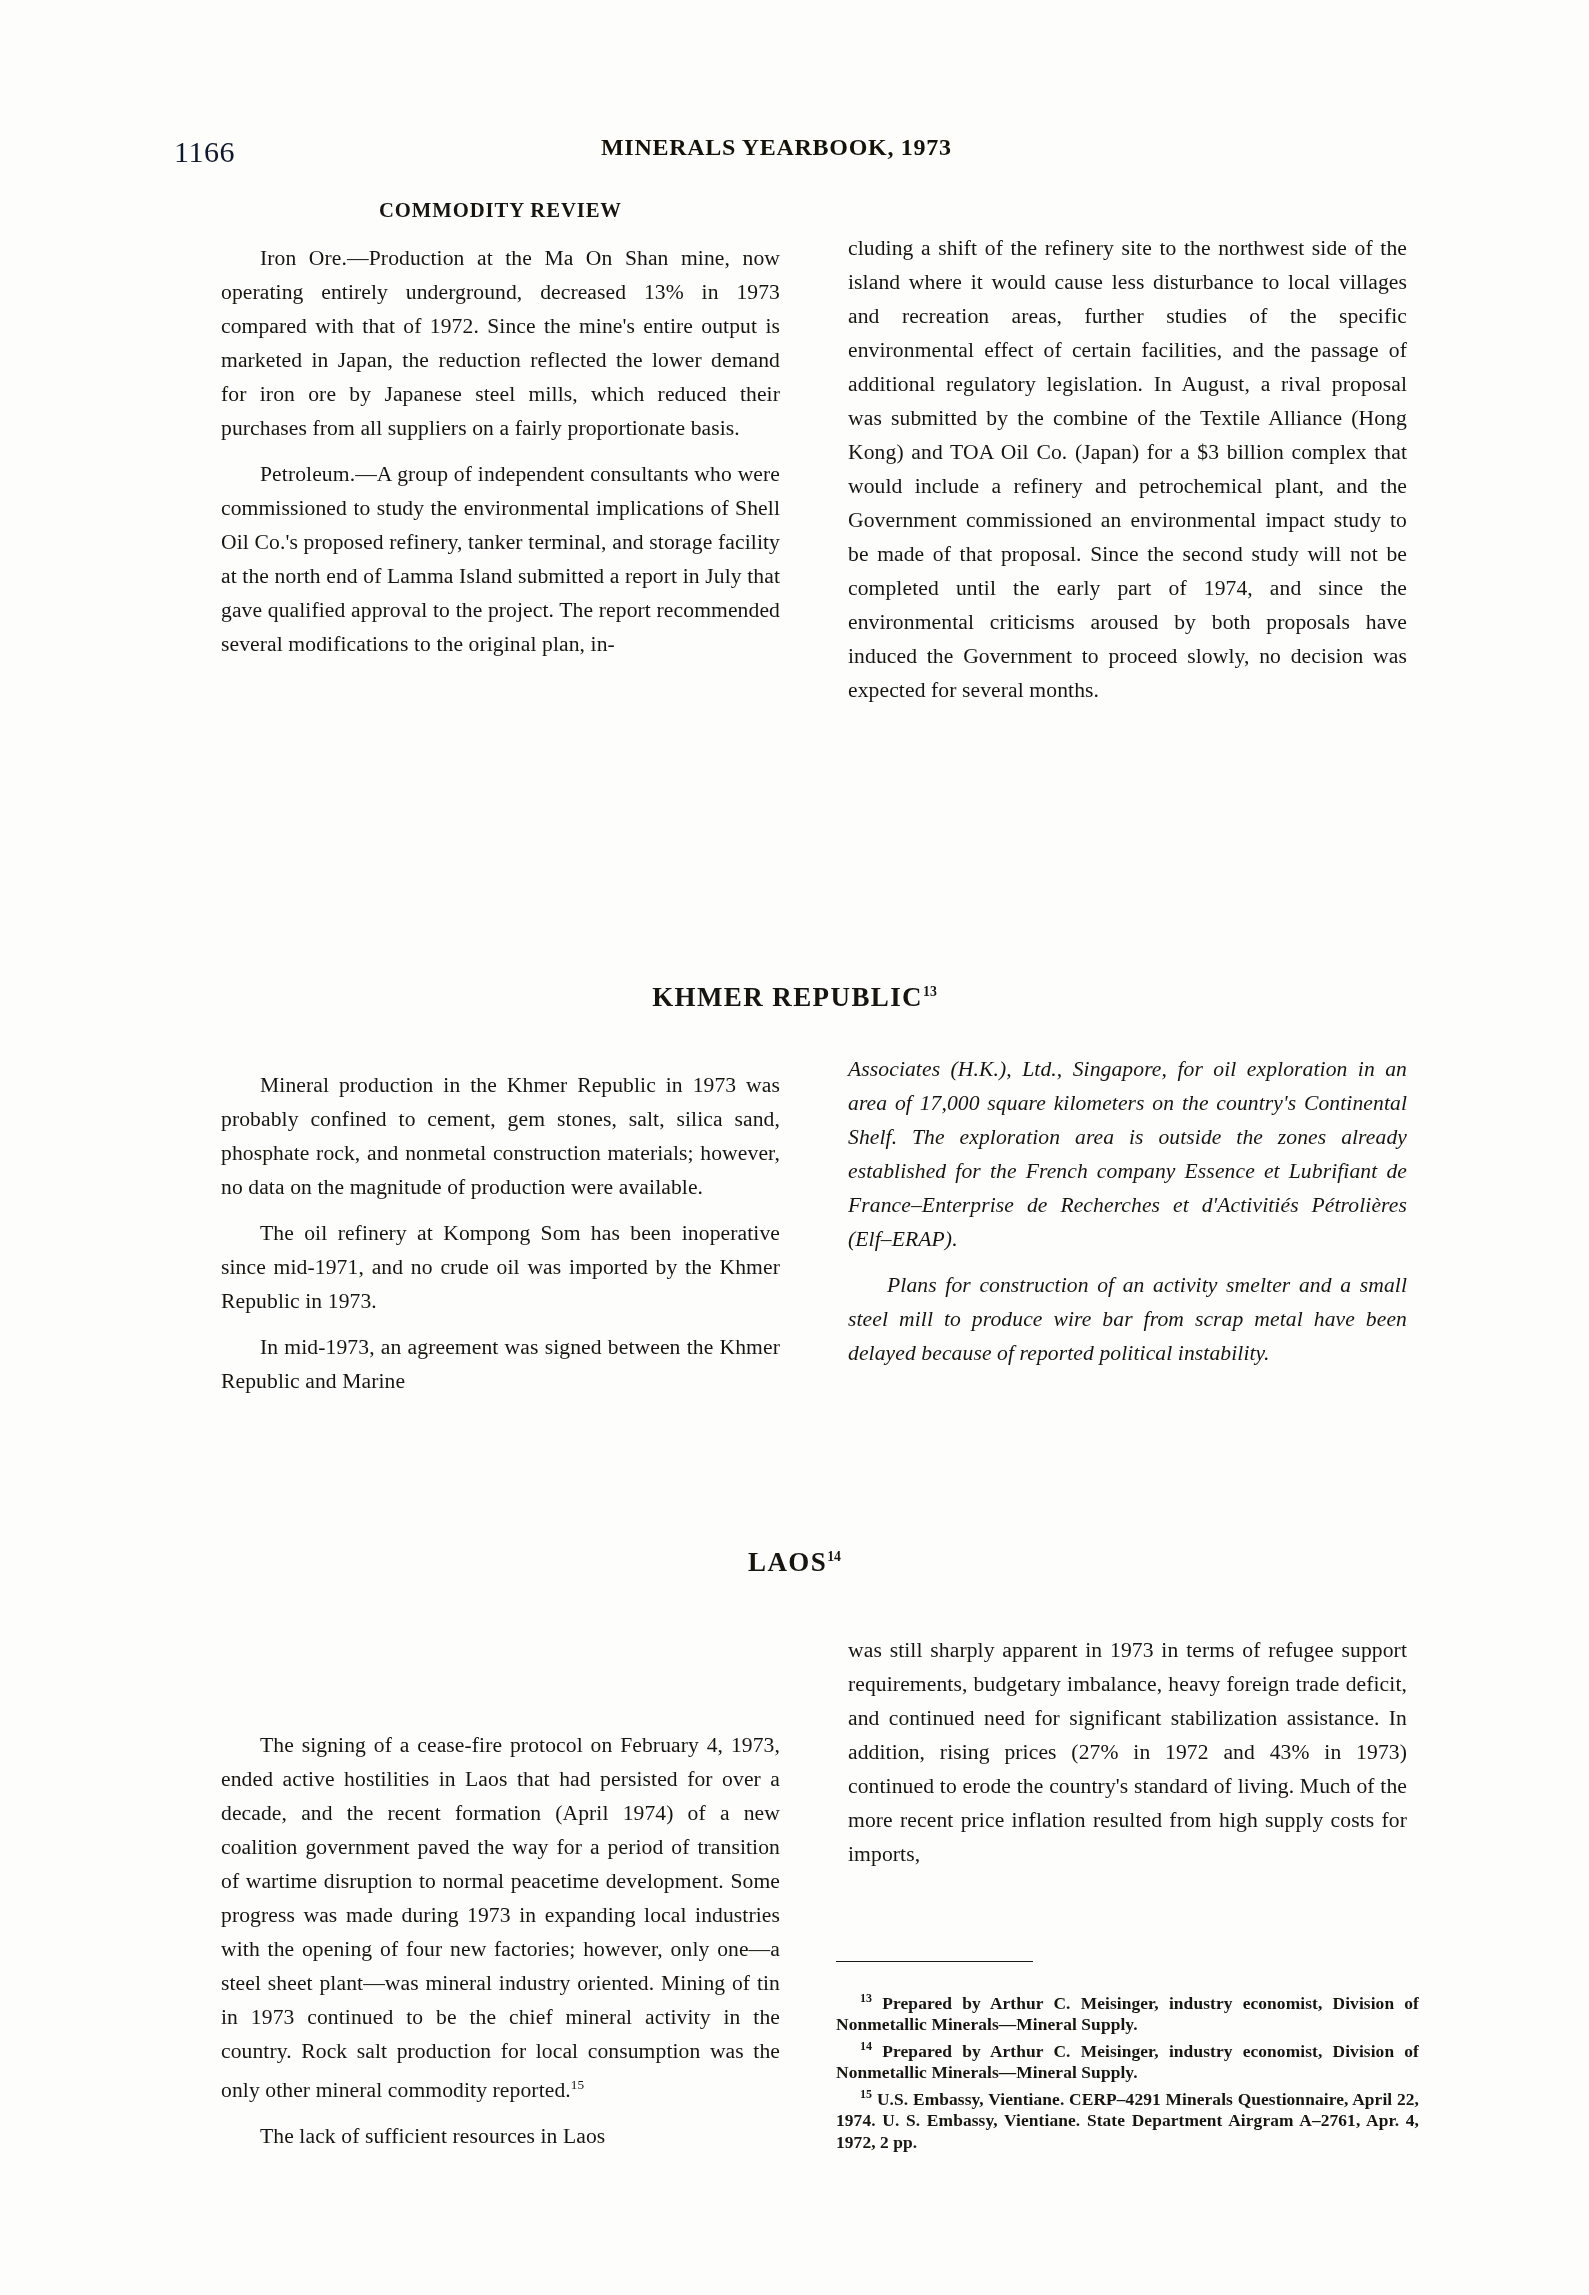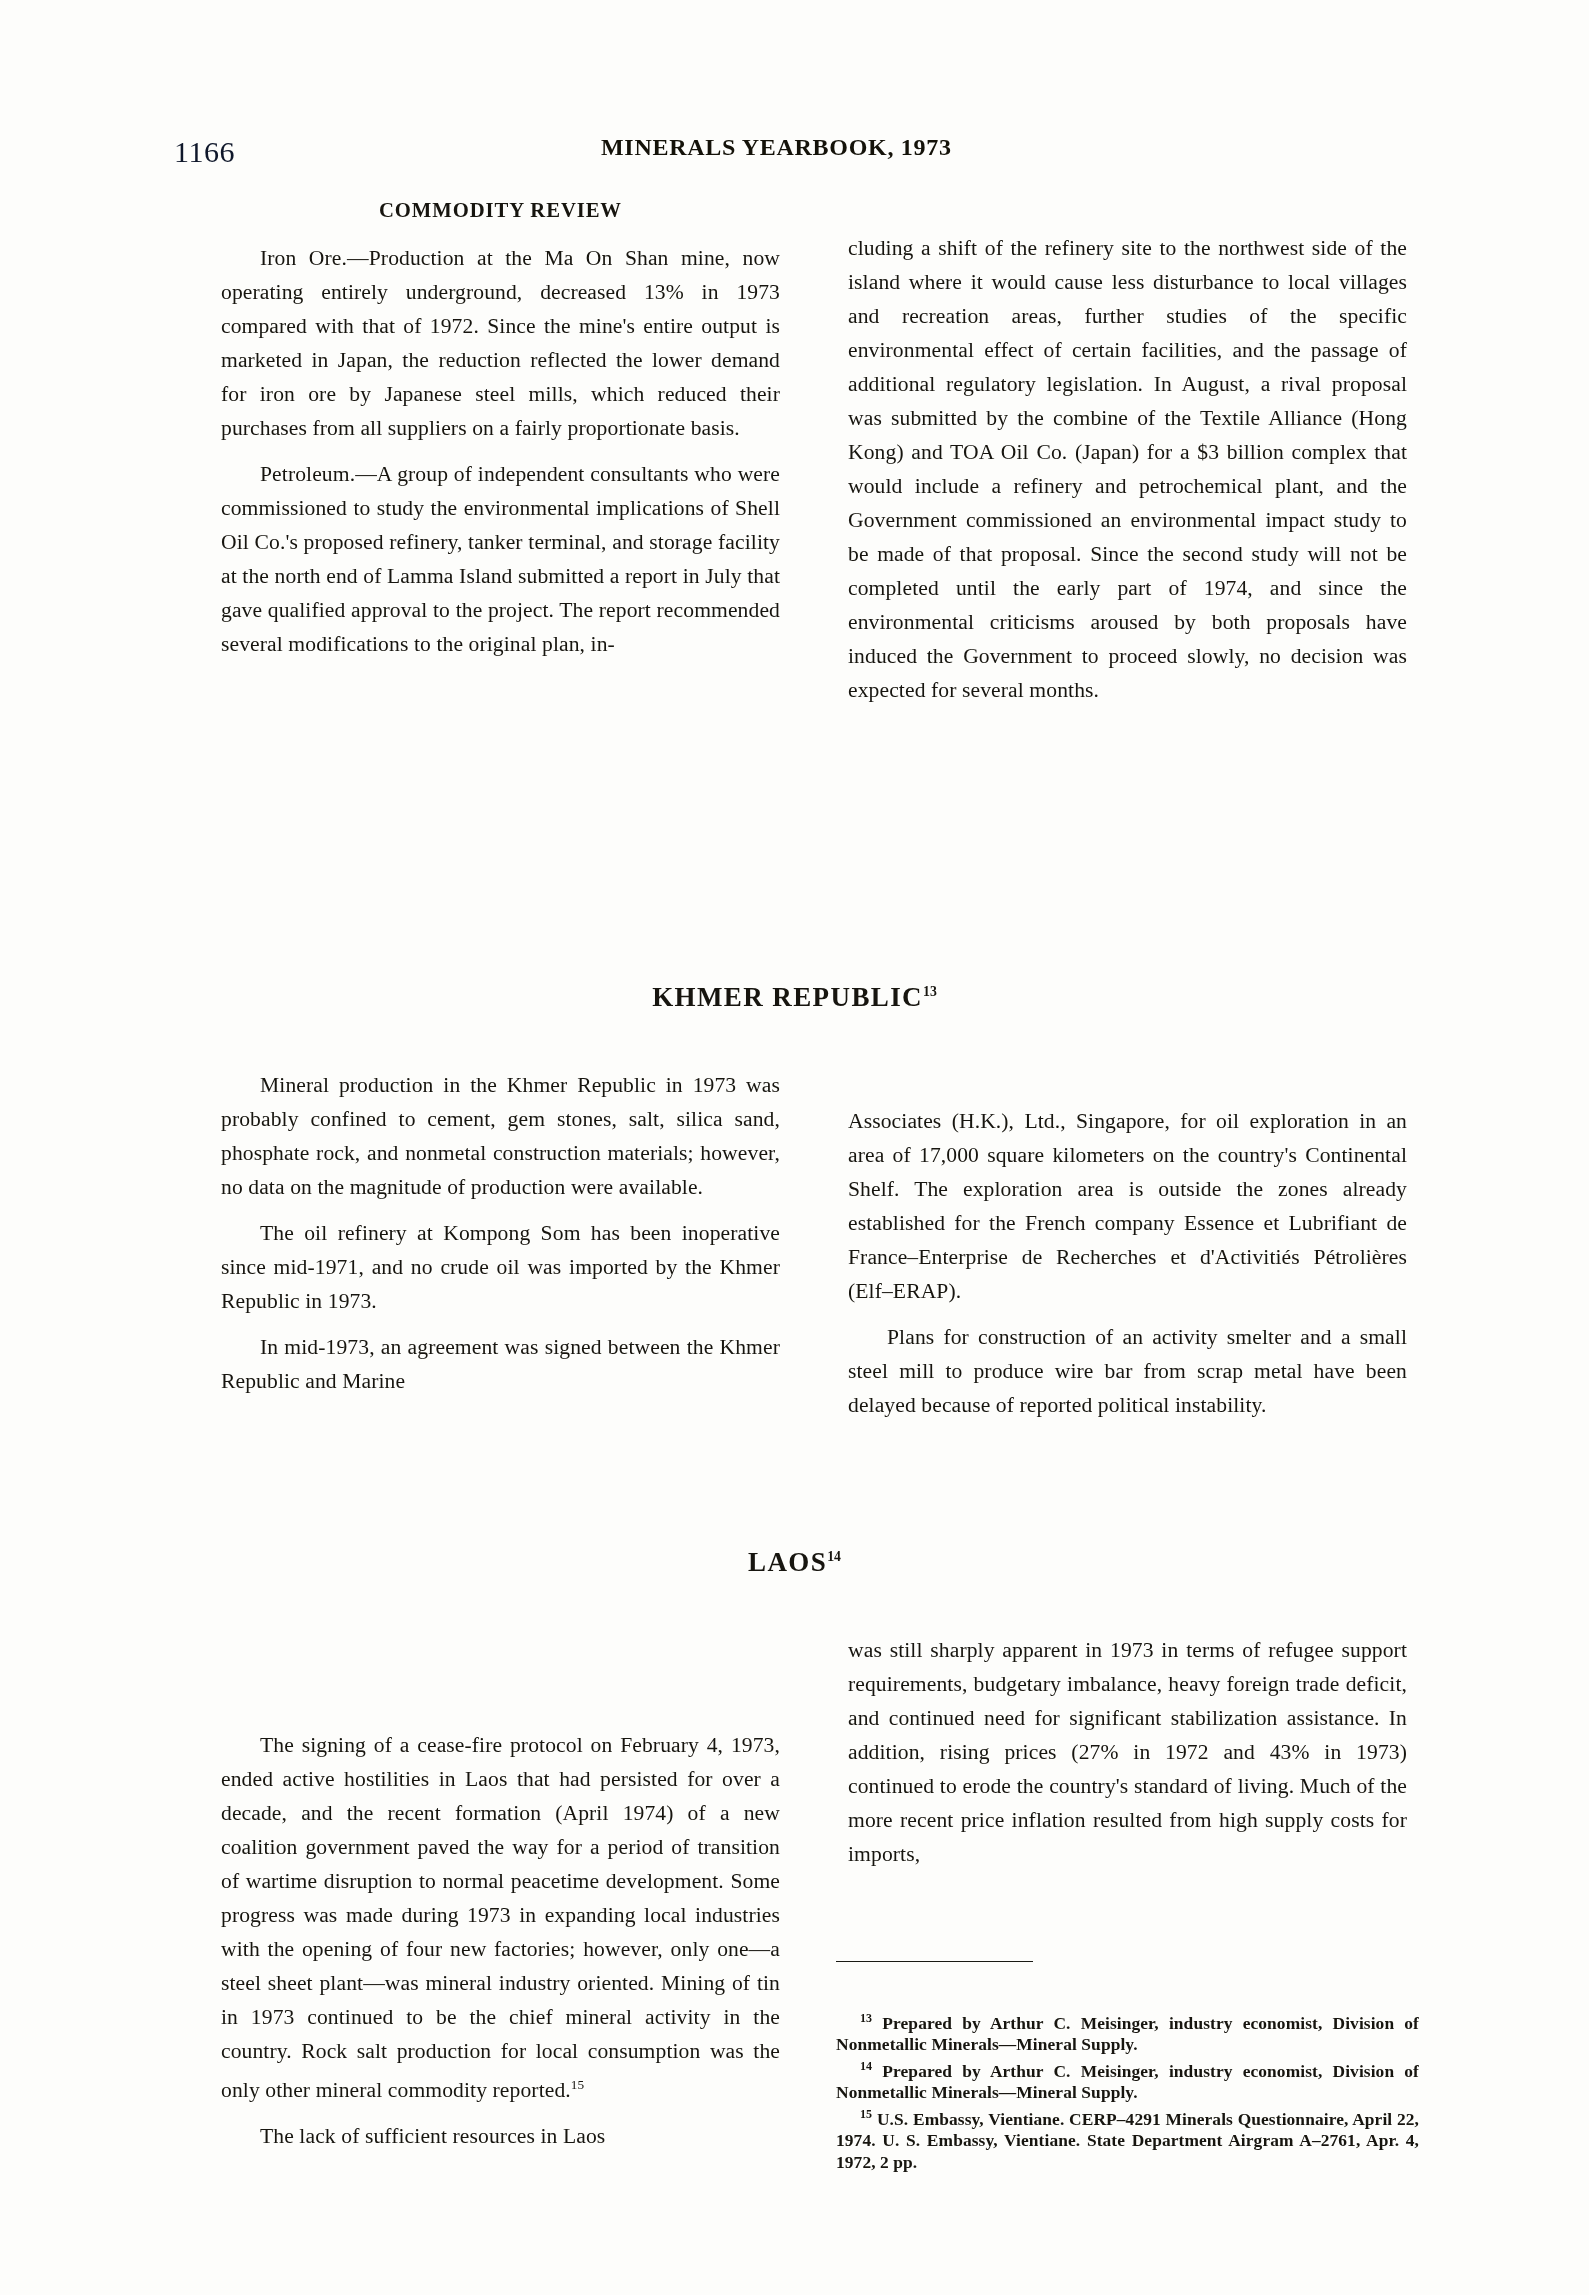--- a/index.html
+++ b/index.html
@@ -135,37 +135,37 @@
   </div>
 
   <div class="country-head" style="top: 982px;"><span>KHMER REPUBLIC</span><sup>13</sup></div>
 
   <div class="col col-left" style="top: 1056px;">
     <p class="body">Mineral production in the Khmer Republic in 1973 was probably confined to cement, gem stones, salt, silica sand, phosphate rock, and nonmetal construction materials; however, no data on the magnitude of production were available.</p>
     <p class="body">The oil refinery at Kompong Som has been inoperative since mid-1971, and no crude oil was imported by the Khmer Republic in 1973.</p>
     <p class="body">In mid-1973, an agreement was signed between the Khmer Republic and Marine</p>
   </div>
 
-  <div class="col col-right" style="top: 1092px;">
+  <div class="col col-right" style="top: 1040px; font-style: italic;">
     <p class="body noind">Associates (H.K.), Ltd., Singapore, for oil exploration in an area of 17,000 square kilometers on the country's Continental Shelf. The exploration area is outside the zones already established for the French company Essence et Lubrifiant de France–Enterprise de Recherches et d'Activitiés Pétrolières (Elf–ERAP).</p>
     <p class="body">Plans for construction of an activity smelter and a small steel mill to produce wire bar from scrap metal have been delayed because of reported political instability.</p>
   </div>
 
   <div class="country-head" style="top: 1547px; text-align: center;"><span>LAOS</span><sup>14</sup></div>
 
   <div class="col col-left" style="top: 1716px;">
     <p class="body"><span>The signing of a cease-fire protocol on February 4, 1973, ended active hostilities in Laos that had persisted for over a decade, and the recent formation (April 1974) of a new coalition government paved the way for a period of transition of wartime disruption to normal peacetime development. Some progress was made during 1973 in expanding local industries with the opening of four new factories; however, only one—a steel sheet plant—was mineral industry oriented. Mining of tin in 1973 continued to be the chief mineral activity in the country. Rock salt production for local consumption was the only other mineral commodity reported.</span><span class="sup">15</span></p>
     <p class="body">The lack of sufficient resources in Laos</p>
   </div>
 
   <div class="col col-right" style="top: 1621px;">
     <p class="body noind">was still sharply apparent in 1973 in terms of refugee support requirements, budgetary imbalance, heavy foreign trade deficit, and continued need for significant stabilization assistance. In addition, rising prices (27% in 1972 and 43% in 1973) continued to erode the country's standard of living. Much of the more recent price inflation resulted from high supply costs for imports,</p>
   </div>
 
   <div class="rule" style="top: 1961px;"></div>
-  <div class="footnotes" style="top: 1988px; margin-top: 20px;">
+  <div class="footnotes" style="top: 1988px;">
     <p class="fn"><sup>13</sup><span> Prepared by Arthur C. Meisinger, industry economist, Division of Nonmetallic Minerals—Mineral Supply.</span></p>
     <p class="fn"><sup>14</sup><span> Prepared by Arthur C. Meisinger, industry economist, Division of Nonmetallic Minerals—Mineral Supply.</span></p>
     <p class="fn"><sup>15</sup><span> U.S. Embassy, Vientiane. CERP–4291 Minerals Questionnaire, April 22, 1974. U. S. Embassy, Vientiane. State Department Airgram A–2761, Apr. 4, 1972, 2 pp.</span></p>
   </div>
 
 </div>
 
 
 </body></html>

